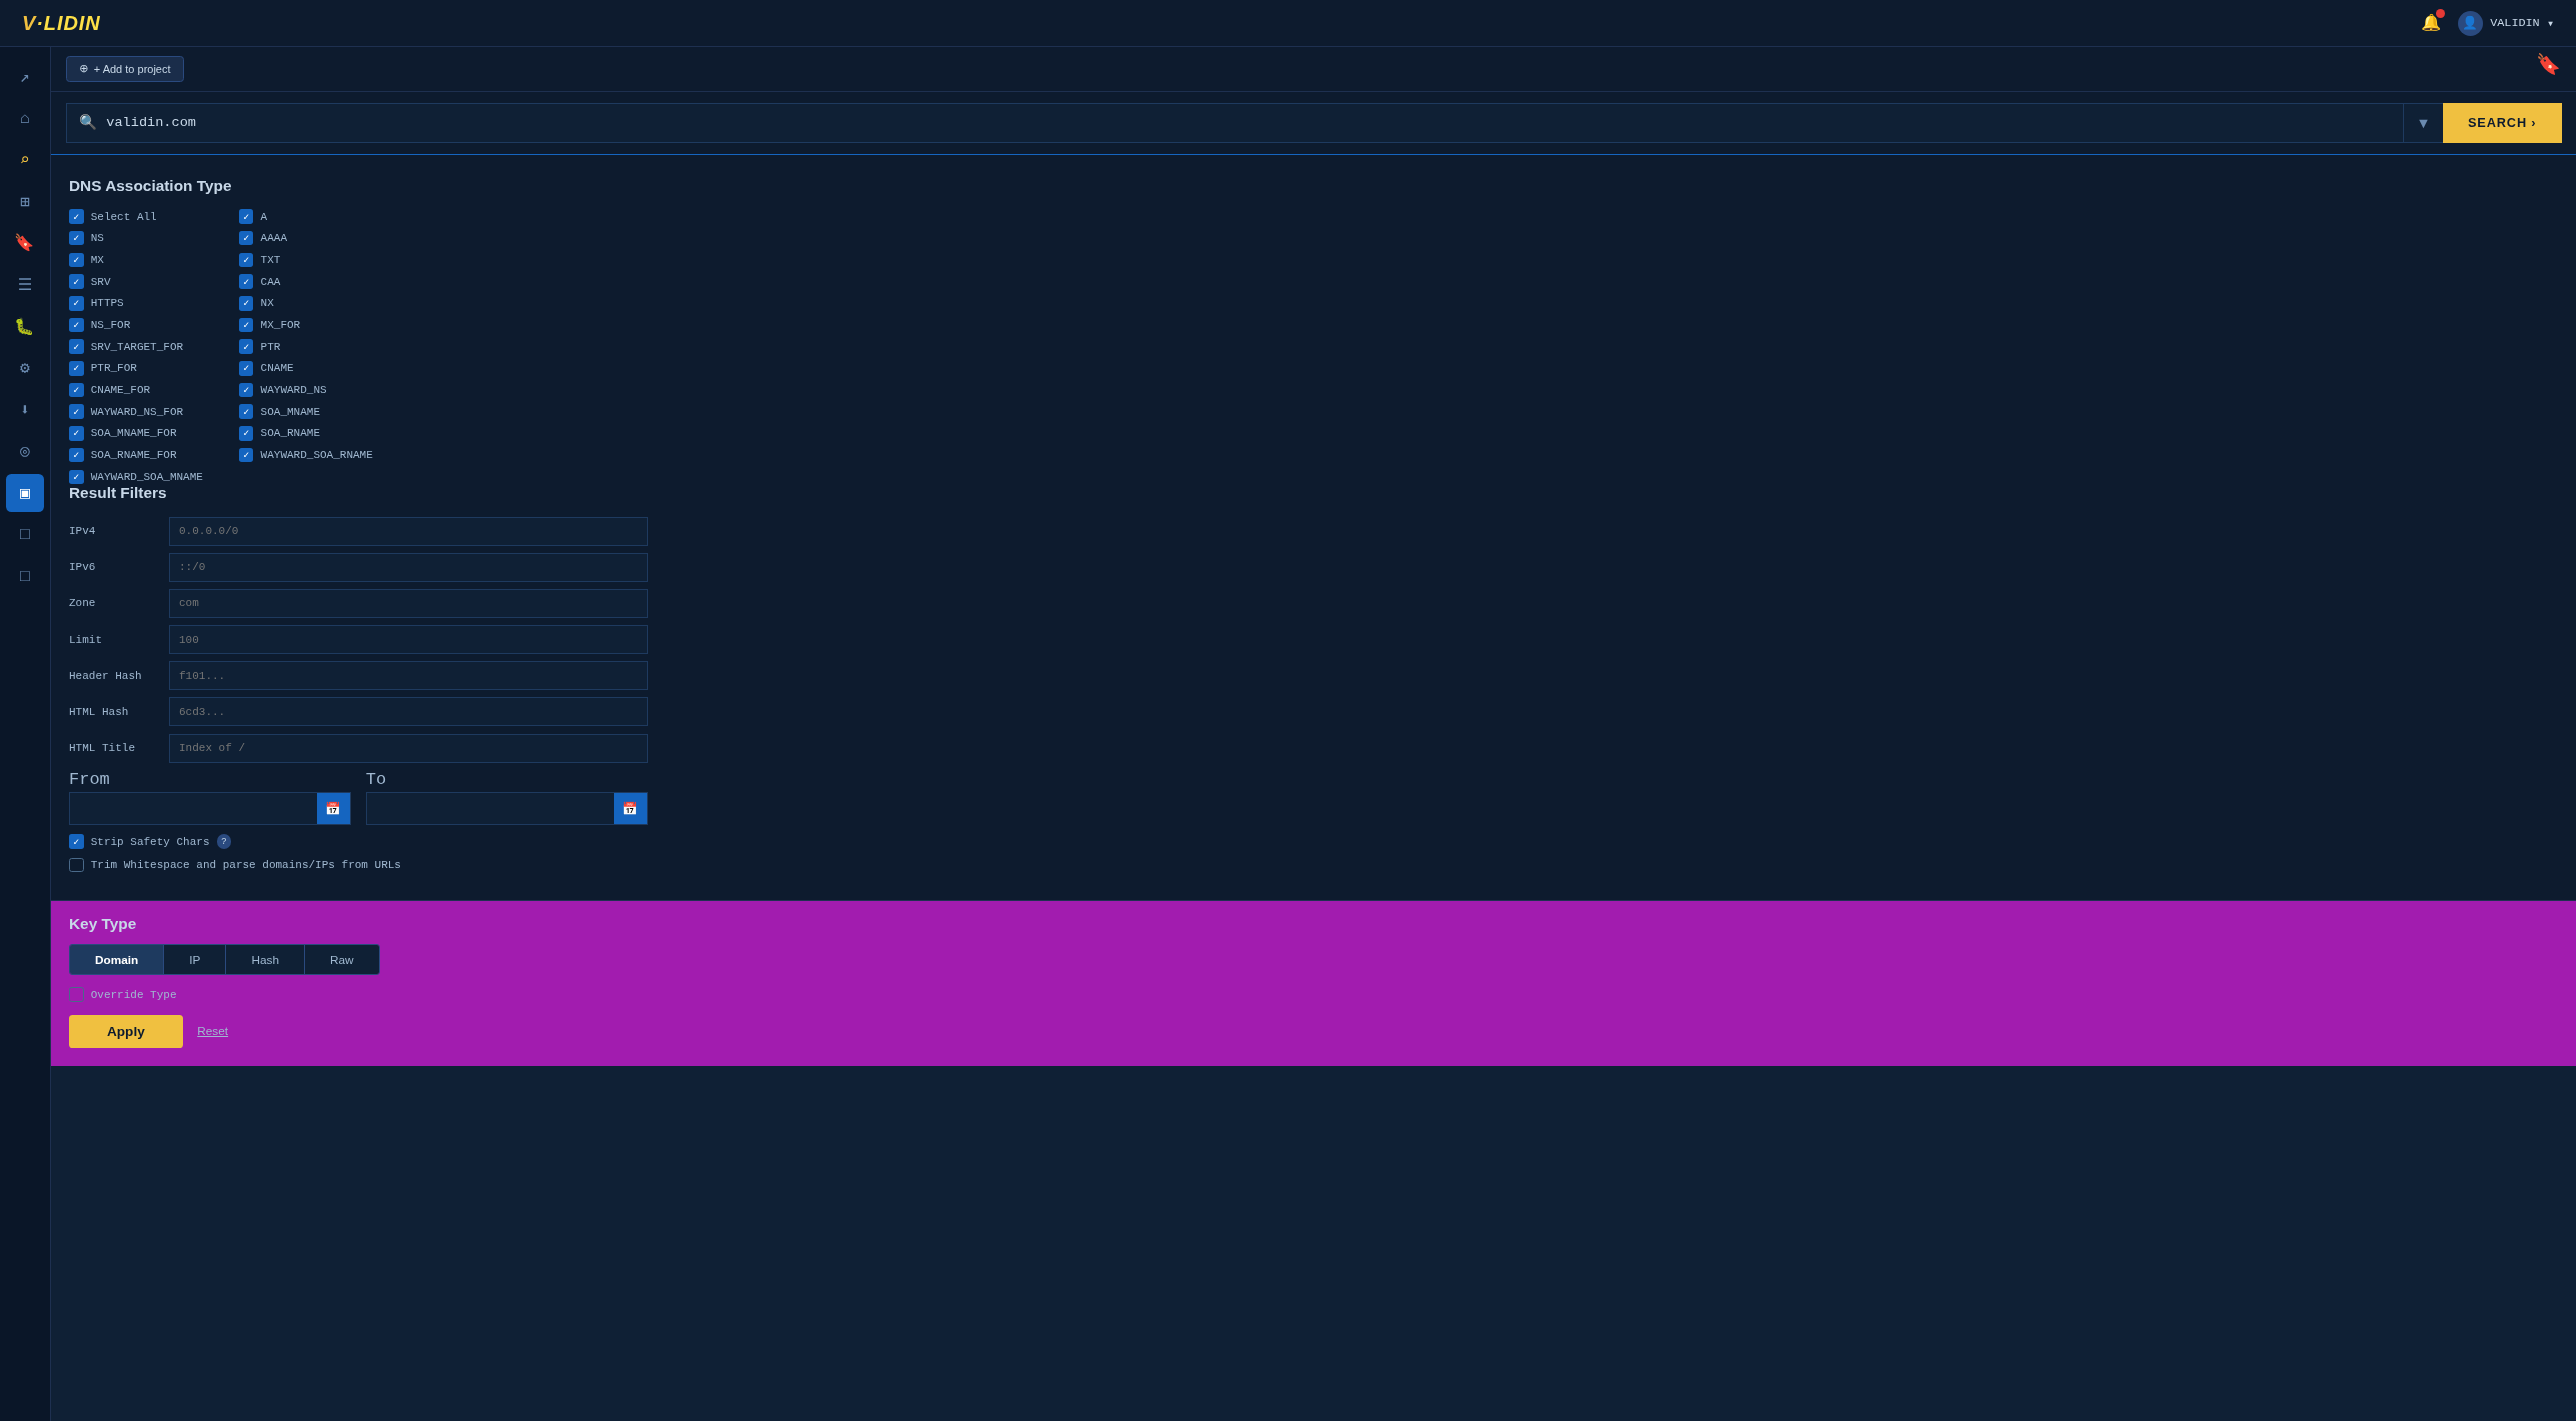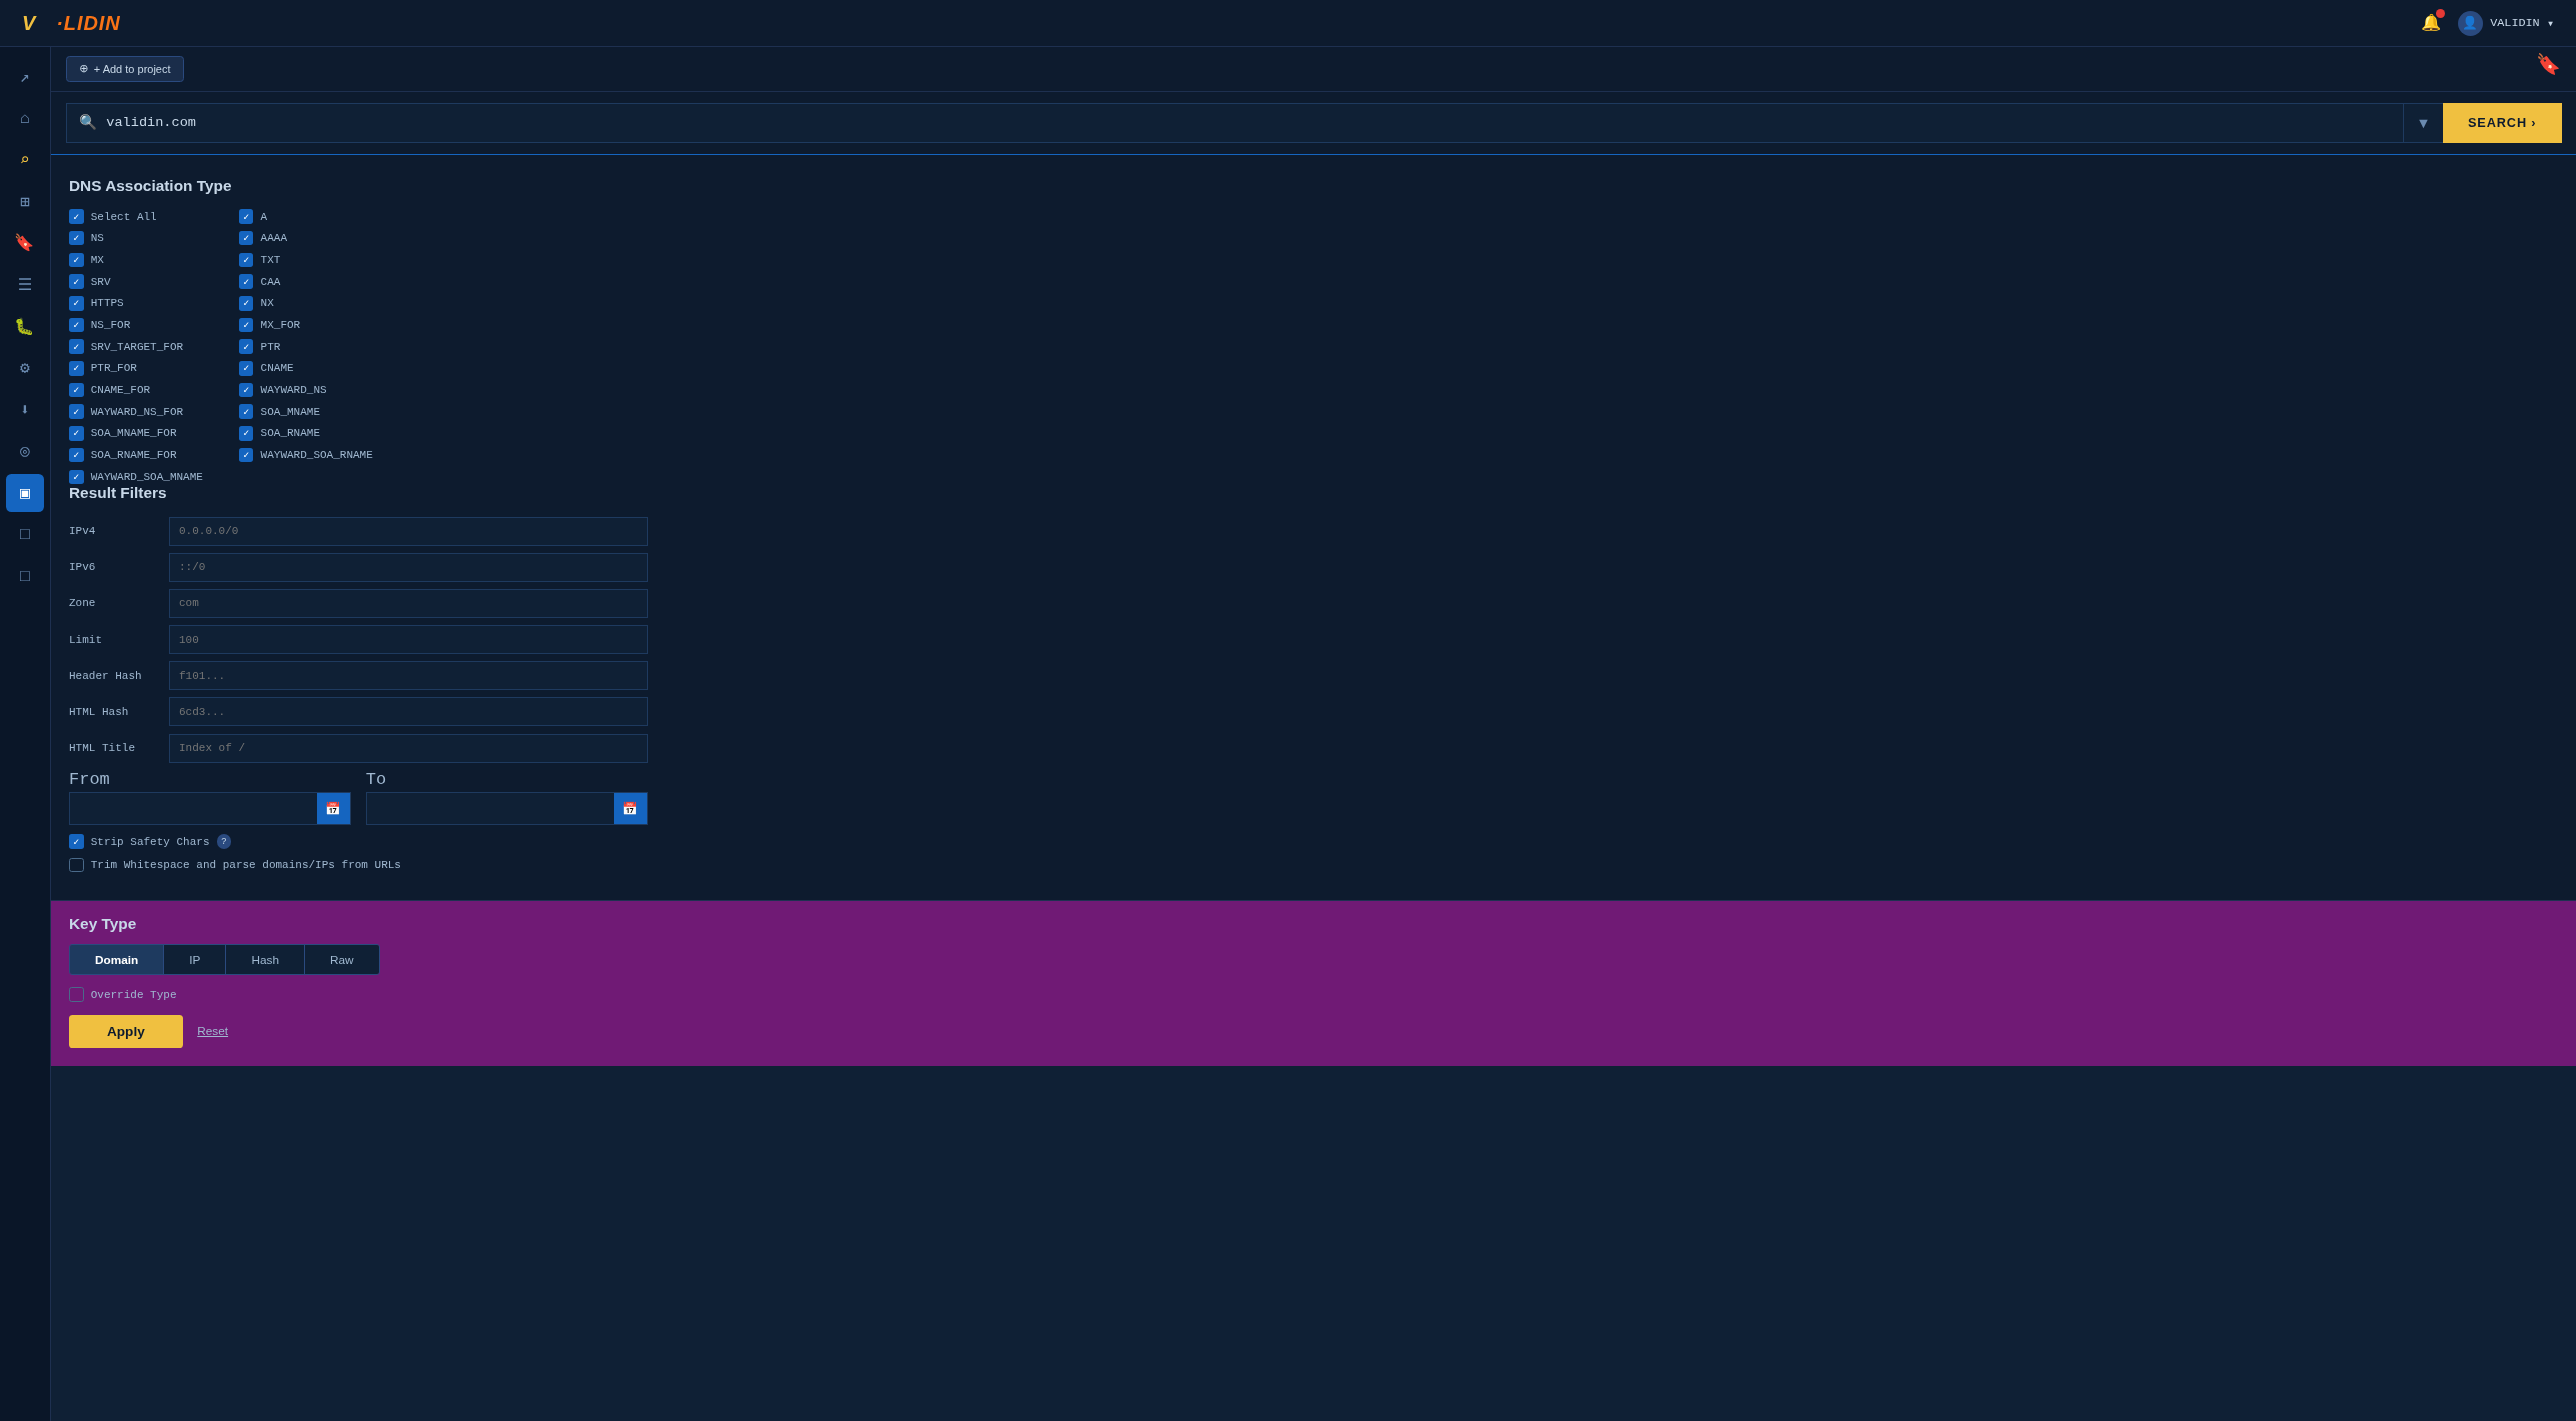--- a/index.html
+++ b/index.html
@@ -357,21 +357,21 @@
       display: inline-flex;
       align-items: center;
       justify-content: center;
       font-size: 9px;
       color: #c8d8e8;
       cursor: pointer;
     }
 
     
     .key-type-section {
-      background: #701a75;
+      background: #a21caf;
       padding: 14.5px 18px 18px;
       border-top: 0.9px solid #1e3050;
     }
     .key-type-title {
       font-size: 15.4px;
       font-weight: 700;
       color: #c8d8e8;
       margin-bottom: 11px;
       font-family: Arial, sans-serif;
     }
@@ -437,21 +437,21 @@
     ::-webkit-scrollbar { width: 5.4px; }
     ::-webkit-scrollbar-track { background: #0a1628; }
     ::-webkit-scrollbar-thumb { background: #1e3a5f; border-radius: 2.7px; }
   </style>
 </head>
 <body>
 
 <nav class="top-nav">
   <div class="logo">
     <span style="color:#fff; font-style:italic; font-family:Arial Black,Arial,sans-serif;">
-      <span style="color:#f0c040;">V</span><span style="color:#f97316;margin-left:20px;">·LIDIN</span>
+      <span style="color:#f0c040;">V</span><span style="color:#fde047;">·LIDIN</span>
     </span>
   </div>
   <div class="nav-right">
     <div class="bell-icon">
       🔔
       <div class="bell-badge"></div>
     </div>
     <div class="user-btn">
       <div class="user-avatar">👤</div>
       <span>VALIDIN</span>

